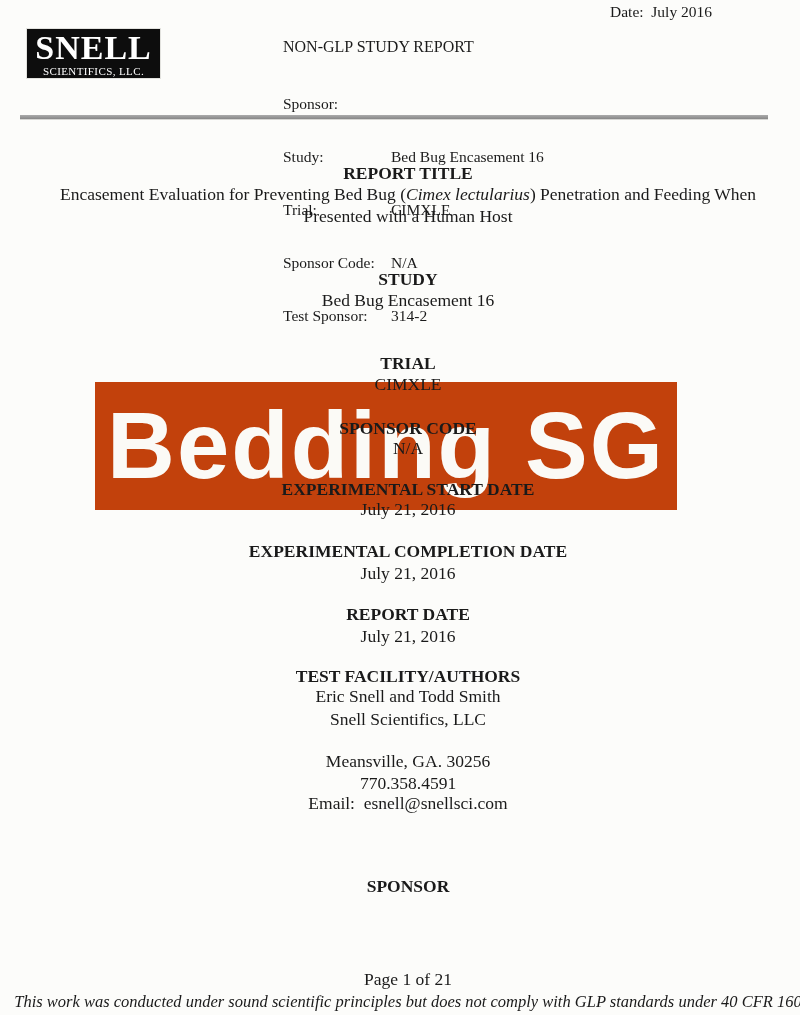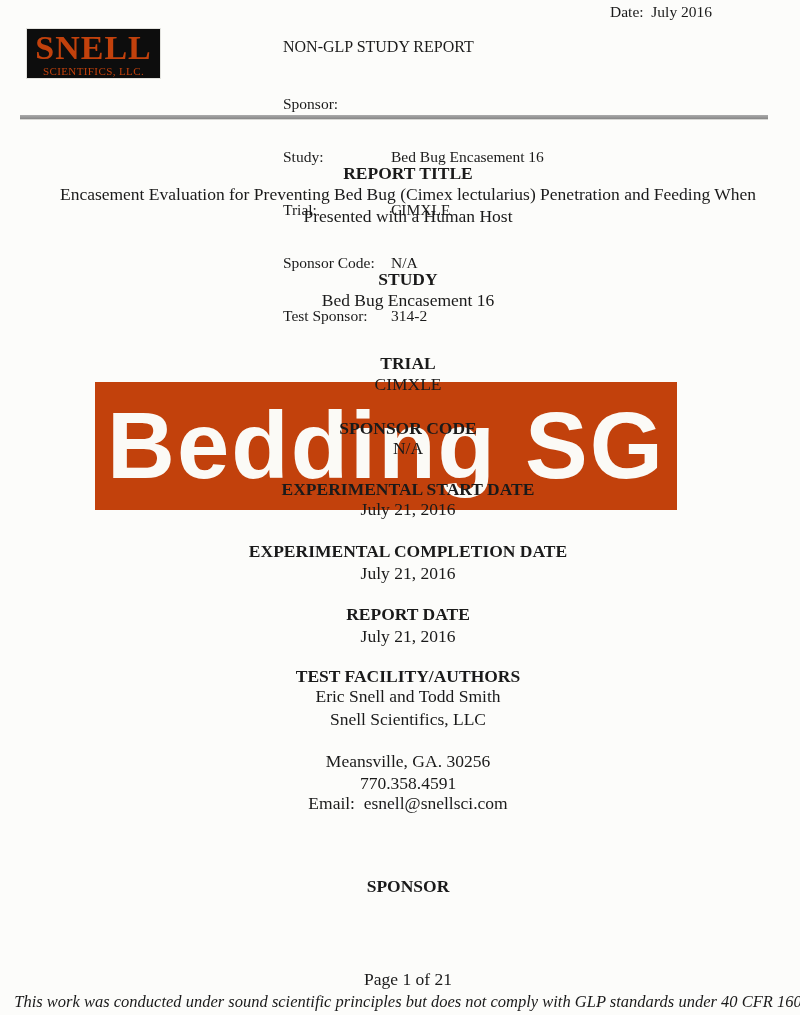--- a/index.html
+++ b/index.html
@@ -12,21 +12,21 @@
     overflow:hidden;
   }
 
   
   .logo {
     position:absolute; left:27px; top:29px;
     width:133px; height:49px;
     background:#0d0d0d;
     box-shadow:0 0 0 1px #e2e2de;
     text-align:center;
-    color:#c2410c;
+    color:#ffffff;
   }
   .logo-name {
     font-size:34px; font-weight:700; line-height:35px;
     letter-spacing:1px; margin-top:1px;
   }
   .logo-sub {
     font-size:11px; line-height:12px; letter-spacing:0.4px;
   }
 
   .header-info {
@@ -65,21 +65,21 @@
 
   
   .bodyline {
     position:absolute; left:8px; width:800px;
     text-align:center;
     font-size:17.5px; line-height:21px;
     white-space:pre-wrap;
     z-index:2;
   }
   .h { font-weight:700; }
-  .it { }
+  .it { font-style:italic; }
 
   
   .footer-disclaimer {
     font-style:italic; font-size:16.5px;
   }
 </style>
 </head>
 <body>
 
 <div class="page">

